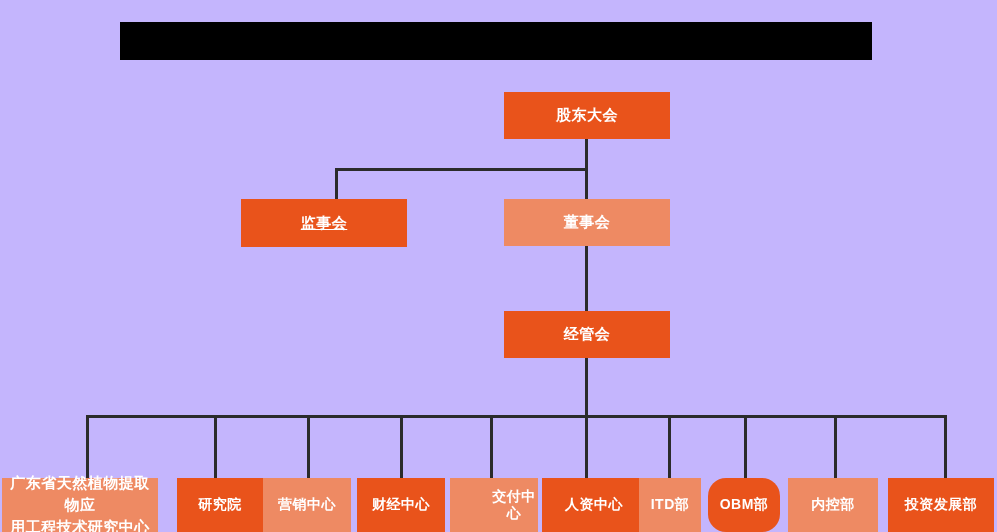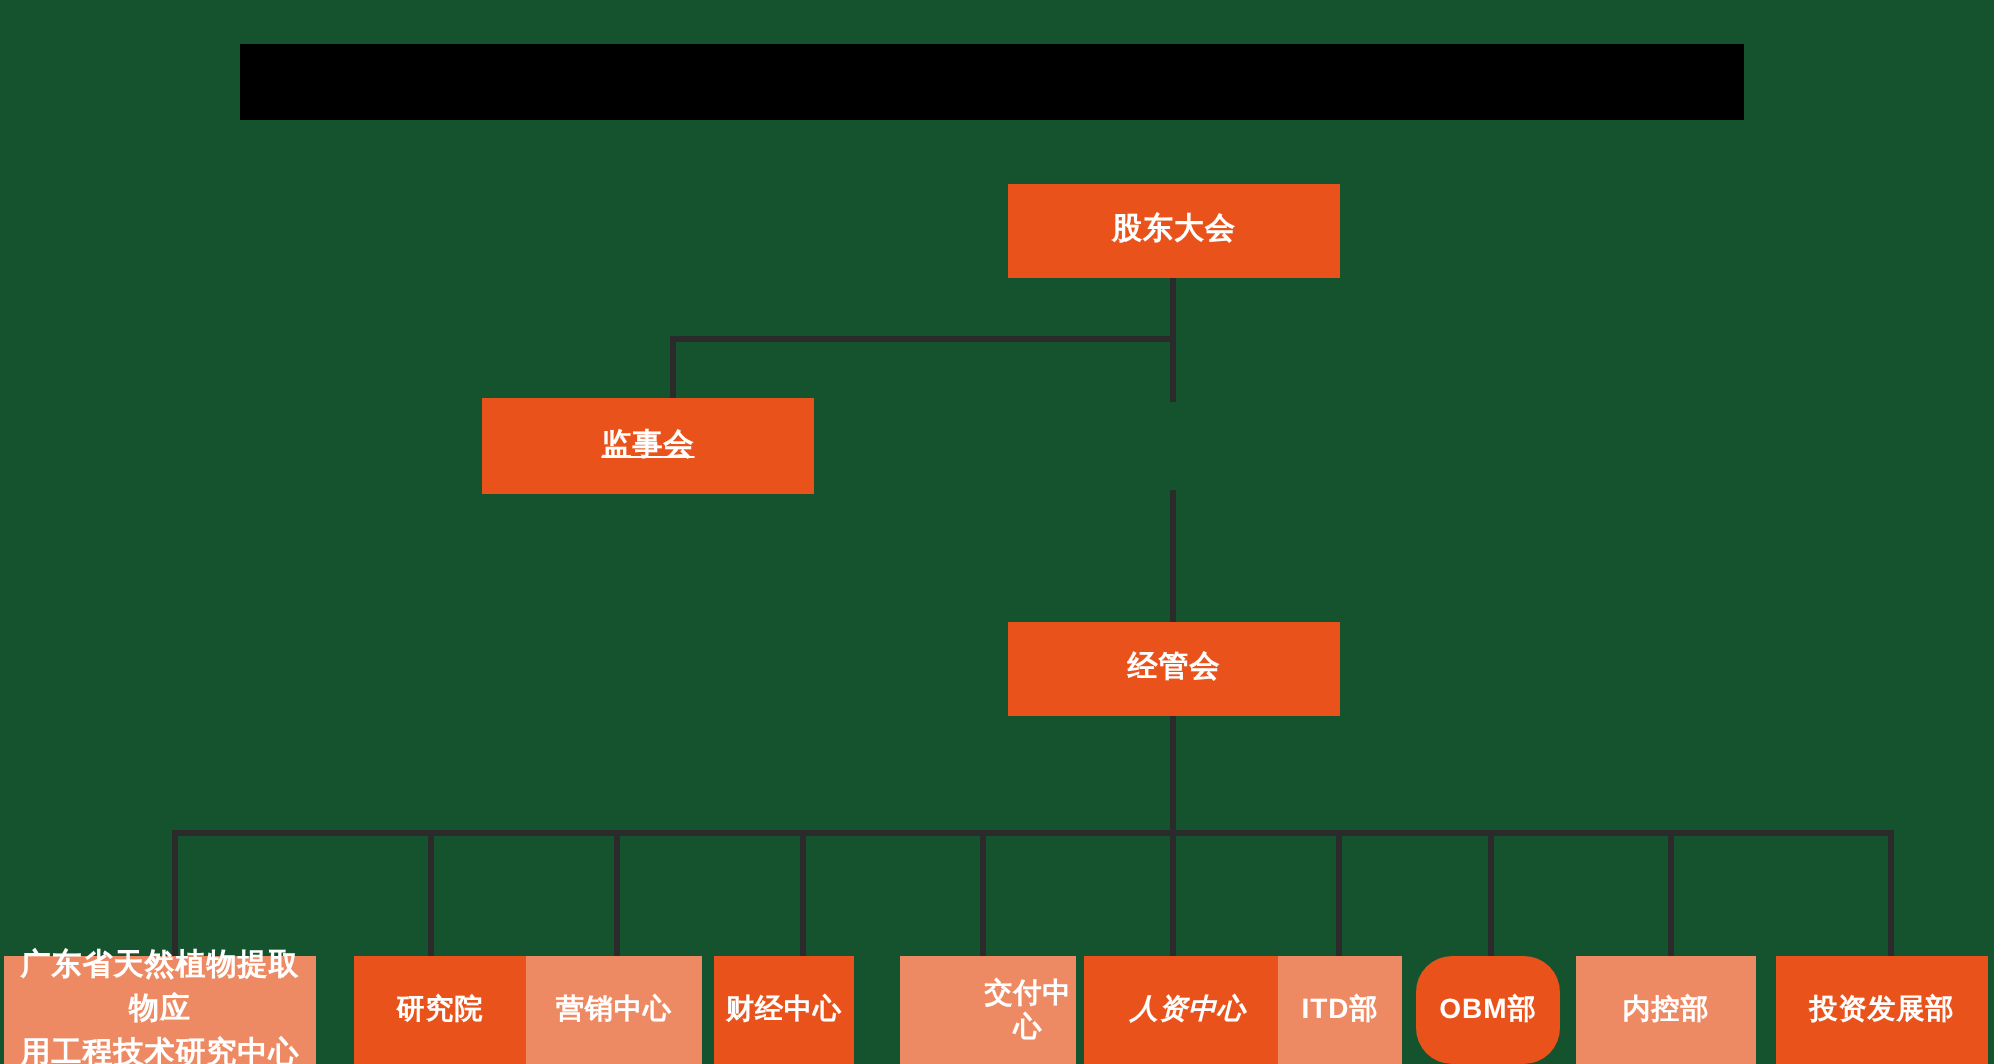--- a/index.html
+++ b/index.html
@@ -10,21 +10,21 @@
     width: 997px;
     height: 532px;
     background: #ffffff;
     font-family: "Liberation Sans", "DejaVu Sans", sans-serif;
     overflow: hidden;
   }
   #canvas {
     position: relative;
     width: 997px;
     height: 532px;
-    background: #14532d;
+    background: #c4b5fd;
   }
 
   
   .title-bar {
     position: absolute;
     left: 120px;
     top: 22px;
     width: 752px;
     height: 38px;
     background: #000000;
@@ -96,37 +96,38 @@
   <div class="line-v" style="left:585px; top:415px; height:64px;"></div>
   <div class="line-v" style="left:668px; top:415px; height:64px;"></div>
   <div class="line-v" style="left:744px; top:415px; height:64px;"></div>
   <div class="line-v" style="left:834px; top:415px; height:64px;"></div>
   <div class="line-v" style="left:944px; top:415px; height:64px;"></div>
 
   <div class="node primary node-l1" style="left:504px; top:92px; width:166px; height:47px;">股东大会</div>
 
   <div class="node primary node-l2" style="left:241px; top:199px; width:166px; height:48px;text-decoration:underline;">监事会</div>
 
+  <div class="node secondary node-l2" style="left:504px; top:199px; width:166px; height:47px;">董事会</div>
 
   <div class="node primary node-l3" style="left:504px; top:311px; width:166px; height:47px;">经管会</div>
 
   <div class="node secondary node-dept small" style="left:2px; top:478px; width:156px; height:54px; flex-direction:column;">
     <span>广东省天然植物提取物应</span>
     <span>用工程技术研究中心</span>
   </div>
 
   <div class="node primary node-dept" style="left:177px; top:478px; width:86px; height:54px;">研究院</div>
 
   <div class="node secondary node-dept" style="left:263px; top:478px; width:88px; height:54px;">营销中心</div>
 
-  <div class="node primary node-dept" style="left:357px; top:478px; width:70px; height:54px;">财经中心</div>
+  <div class="node primary node-dept" style="left:357px; top:478px; width:88px; height:54px;">财经中心</div>
 
   <div class="node secondary node-dept" style="left:450px; top:478px; width:88px; height:54px;padding-left:40px;">交付中心</div>
 
-  <div class="node primary node-dept" style="left:542px; top:478px; width:104px; height:54px;font-style:italic;">人资中心</div>
+  <div class="node primary node-dept" style="left:542px; top:478px; width:104px; height:54px;">人资中心</div>
 
   <div class="node secondary node-dept" style="left:639px; top:478px; width:62px; height:54px;">ITD部</div>
 
   <div class="node primary node-dept" style="left:708px; top:478px; width:72px; height:54px;border-radius:18px;">OBM部</div>
 
   <div class="node secondary node-dept" style="left:788px; top:478px; width:90px; height:54px;">内控部</div>
 
   <div class="node primary node-dept" style="left:888px; top:478px; width:106px; height:54px;">投资发展部</div>
 
 </div>

